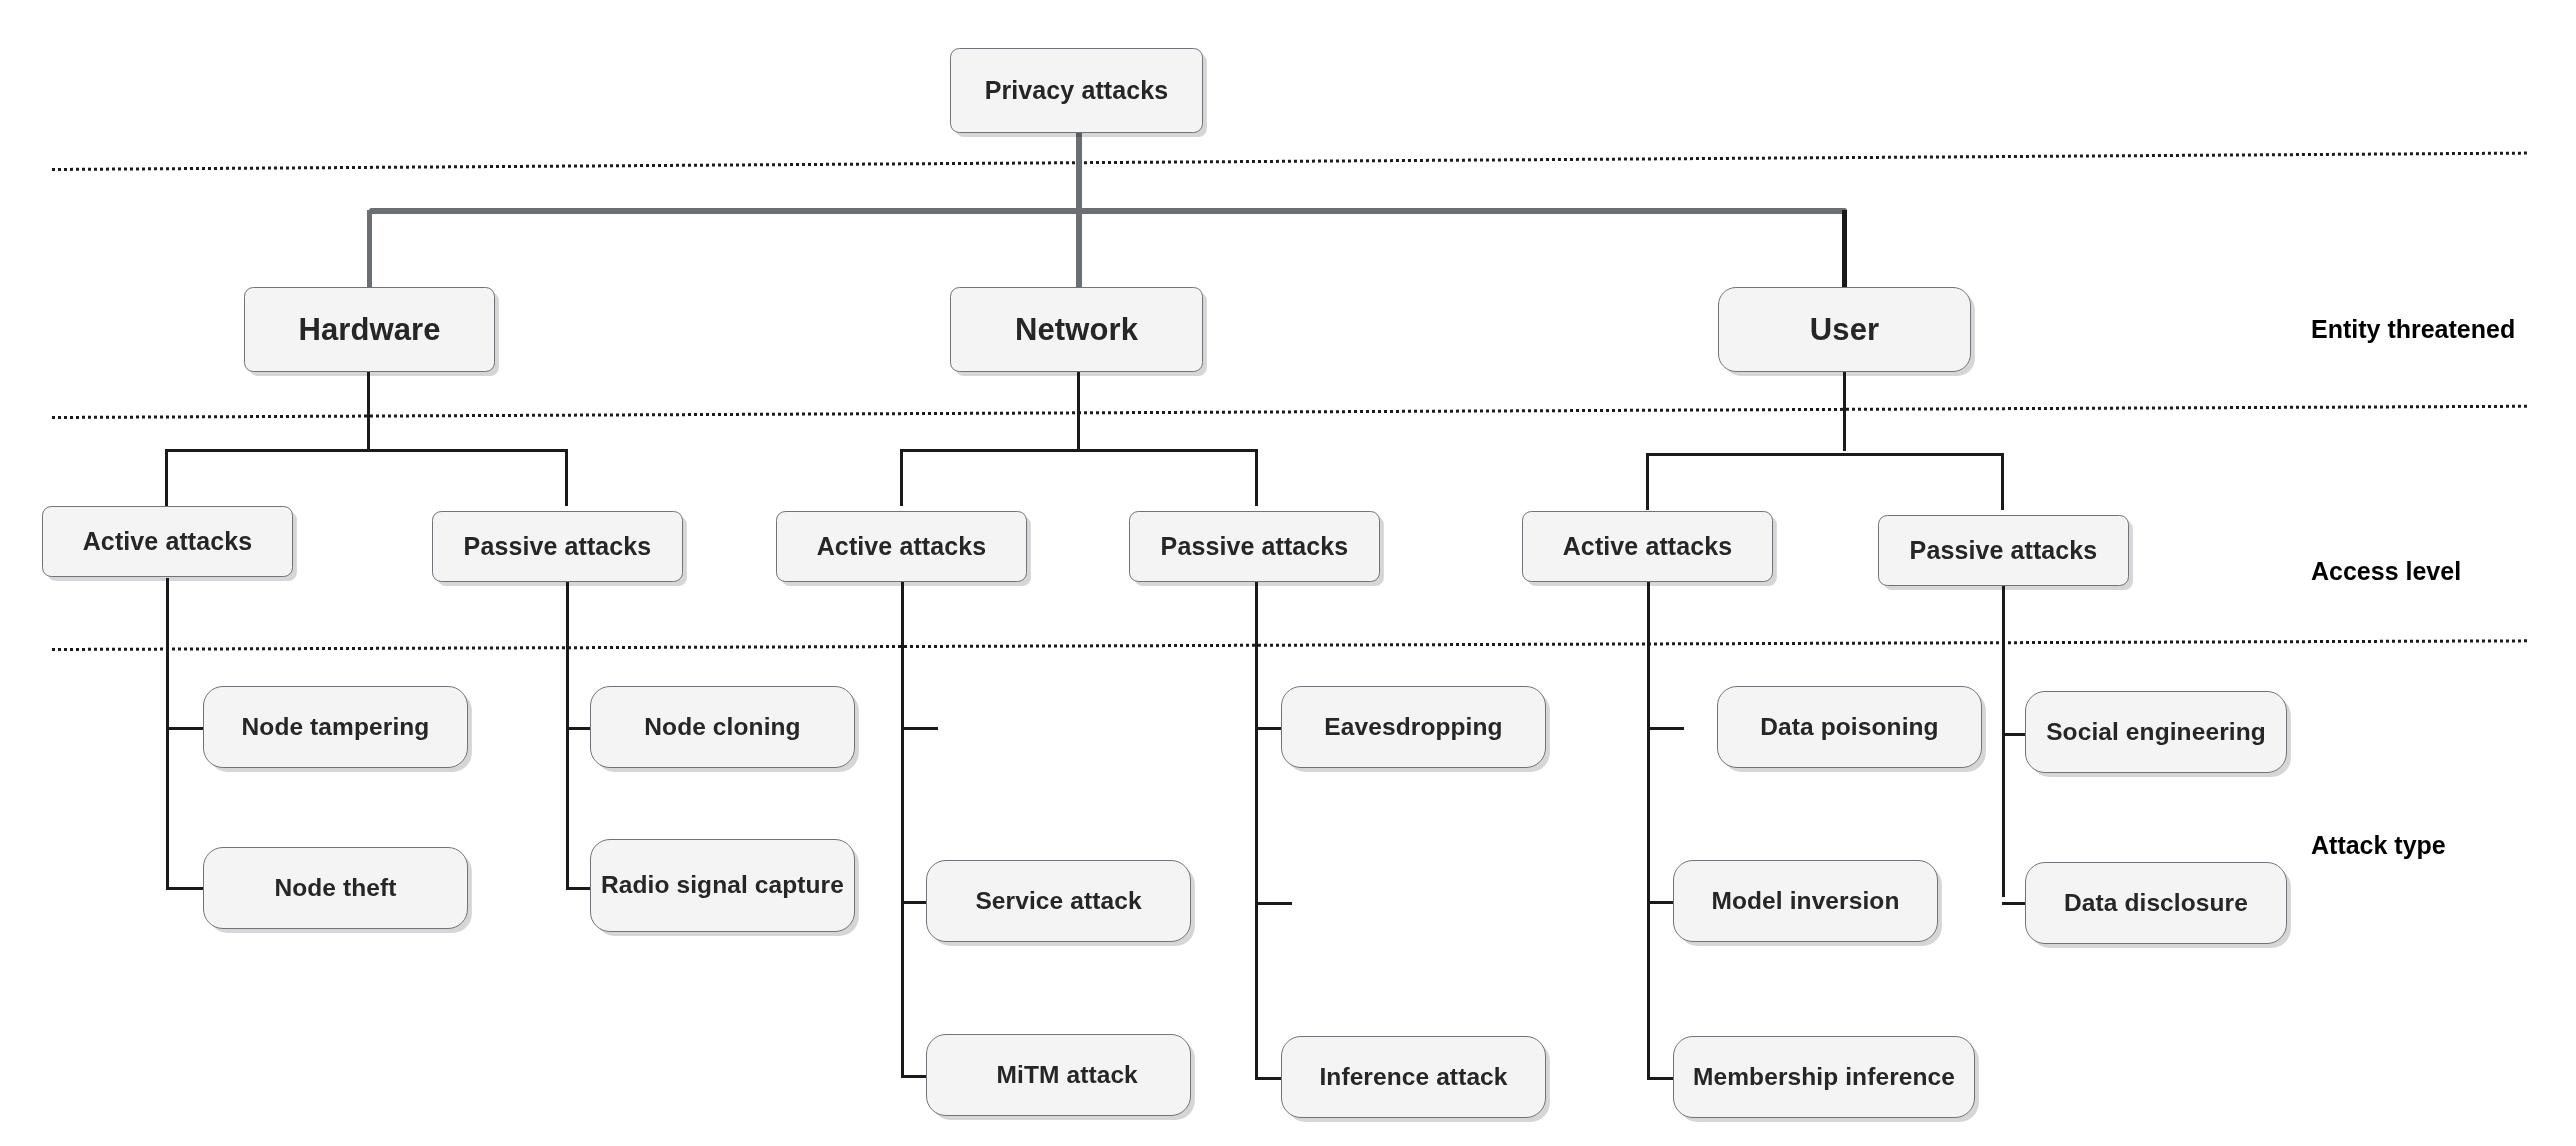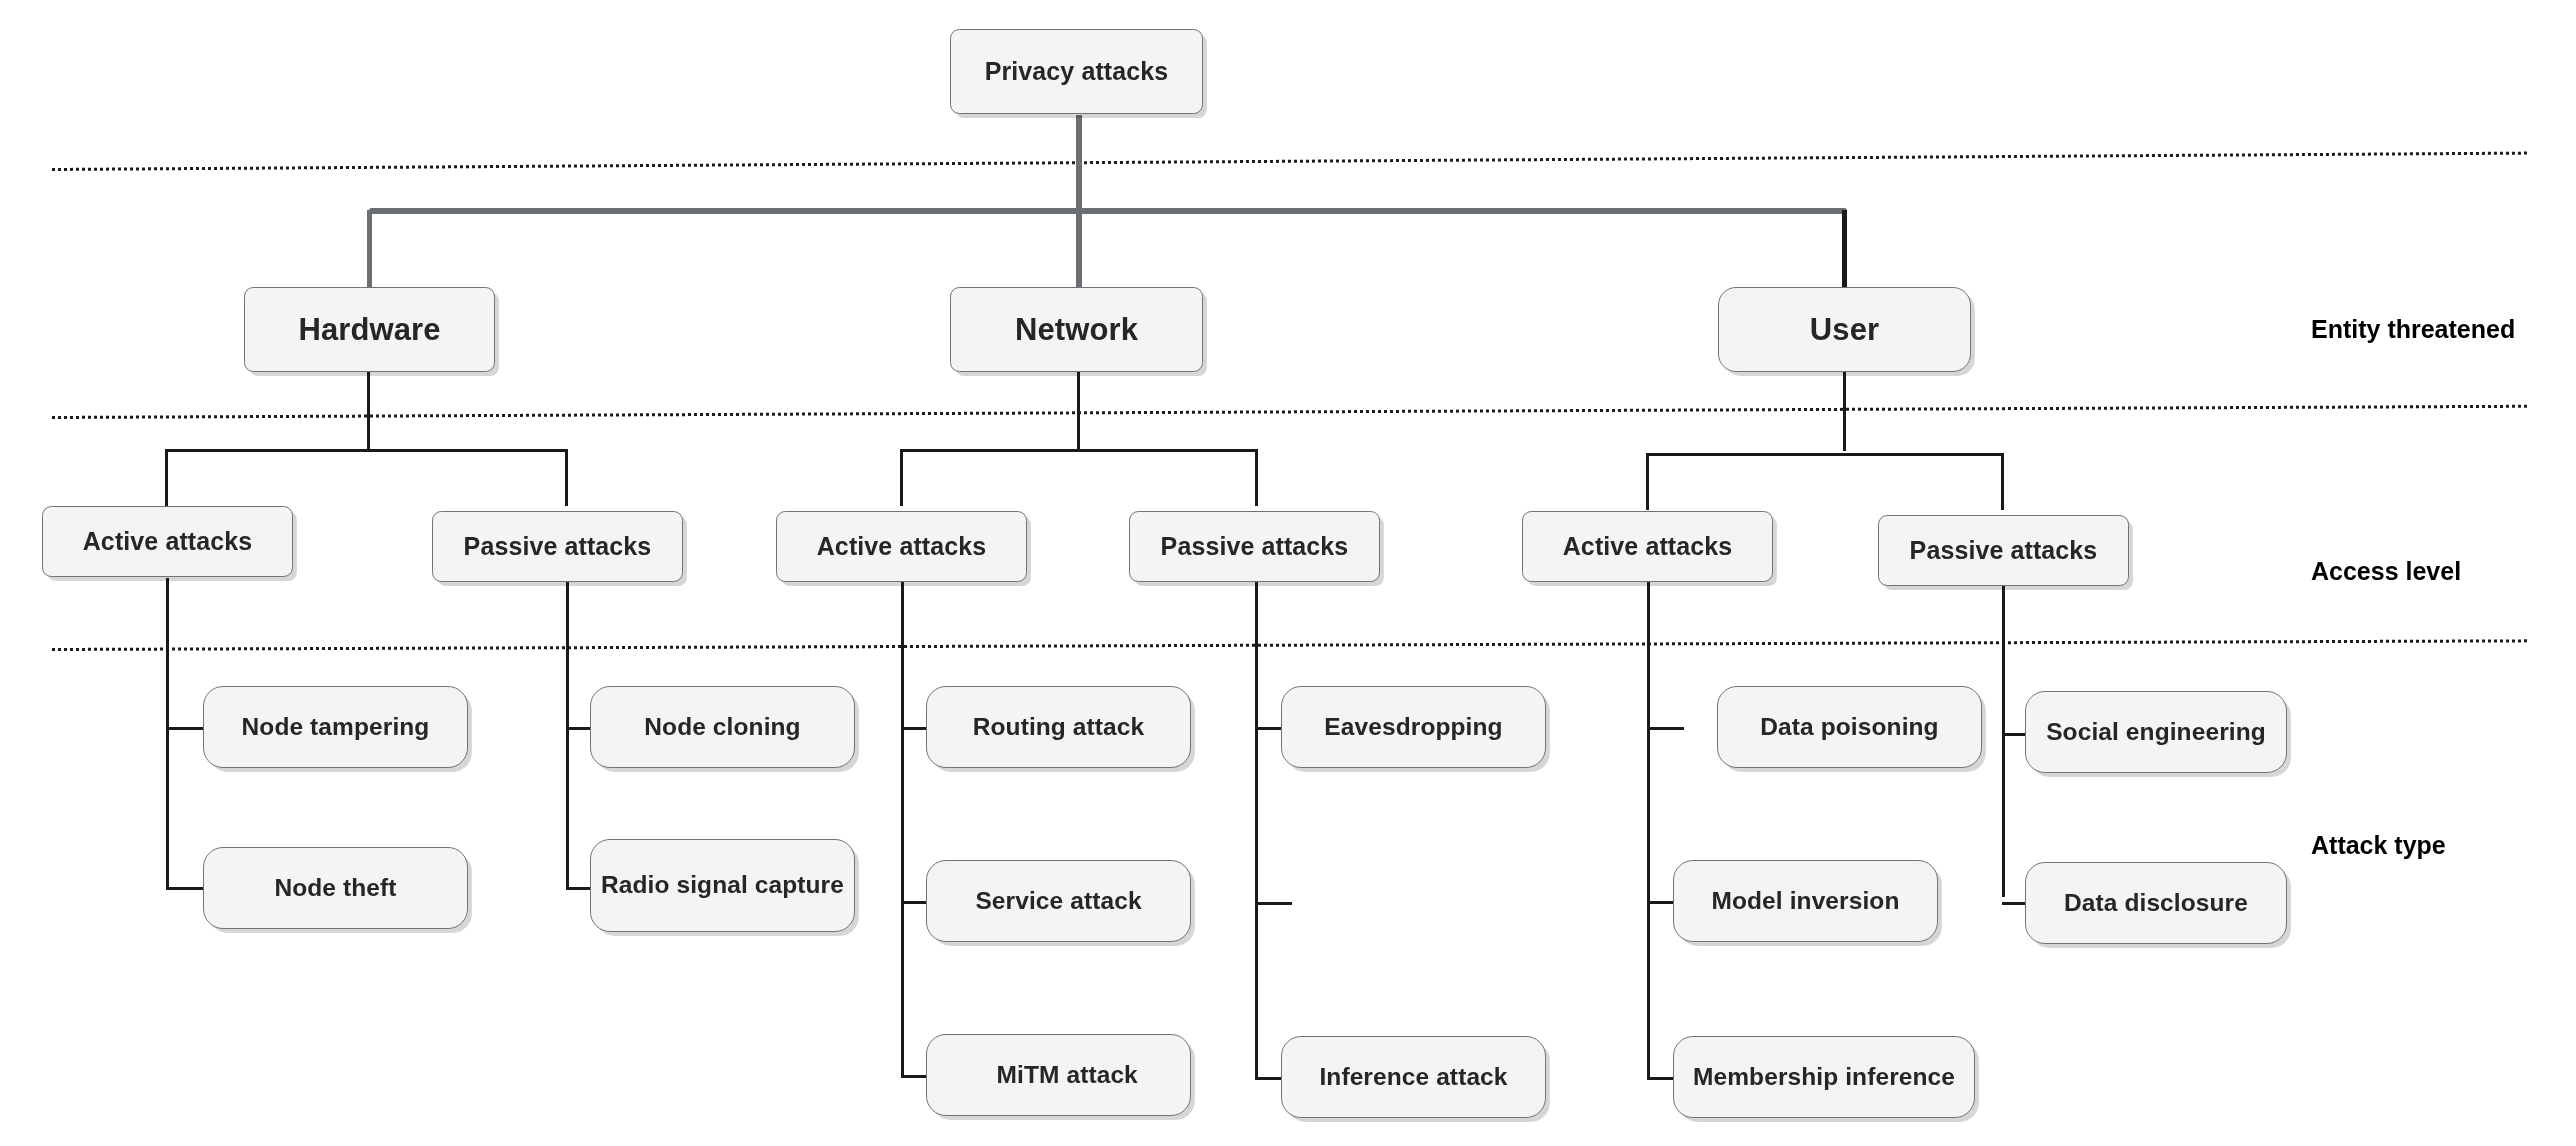--- a/index.html
+++ b/index.html
@@ -26,21 +26,21 @@
     justify-content:center;
     text-align:center;
     color:#262626;
     font-weight:700;
     font-size:24.5px;
     line-height:1.16;
     letter-spacing:0.1px;
     box-shadow:4.6px 4.6px 0 -0.7px rgba(0,0,0,.16);
     padding:0 6.6px;
   }
-  .node.root{font-size:25px;}
+  .node.root{font-size:25px;margin-top:19px;}
   .node.lvl2{font-size:31px;}
   .node.lvl3{font-size:25px;}
   .node.leaf{font-size:24.5px;border-radius:20px;}
 
   
   .cx{position:absolute;background:#6b6f74;}      
   .cn{position:absolute;background:#1a1a1a;}      
 
   
   .sep{
@@ -119,21 +119,20 @@
   <div class="cn" style="left:566px; top:582px; width:2.6px; height:308px;"></div>
   <div class="cn" style="left:566px; top:727px; width:37px; height:2.6px;"></div>
   <div class="cn" style="left:566px; top:887px; width:37px; height:2.6px;"></div>
   <div class="node leaf" style="left:590px; top:686px; width:265px; height:82px;">Node cloning</div>
   <div class="node leaf" style="left:590px; top:839px; width:265px; height:93px;">Radio signal capture</div>
 
   <div class="cn" style="left:901px; top:582px; width:2.6px; height:496px;"></div>
   <div class="cn" style="left:901px; top:727px; width:37px; height:2.6px;"></div>
   <div class="cn" style="left:901px; top:901px; width:37px; height:2.6px;"></div>
   <div class="cn" style="left:901px; top:1075px; width:37px; height:2.6px;"></div>
-  <div class="node leaf" style="left:926px; top:686px; width:265px; height:82px;">Routing attack</div>
   <div class="node leaf" style="left:926px; top:860px; width:265px; height:82px;">Service attack</div>
   <div class="node leaf" style="left:926px; top:1034px; width:265px; height:82px;padding-left:24px;">MiTM attack</div>
 
   <div class="cn" style="left:1255px; top:582px; width:2.6px; height:498px;"></div>
   <div class="cn" style="left:1255px; top:727px; width:37px; height:2.6px;"></div>
   <div class="cn" style="left:1255px; top:902px; width:37px; height:2.6px;"></div>
   <div class="cn" style="left:1255px; top:1077px; width:37px; height:2.6px;"></div>
   <div class="node leaf" style="left:1281px; top:686px; width:265px; height:82px;">Eavesdropping</div>
   <div class="node leaf" style="left:1281px; top:1036px; width:265px; height:82px;">Inference attack</div>
 

